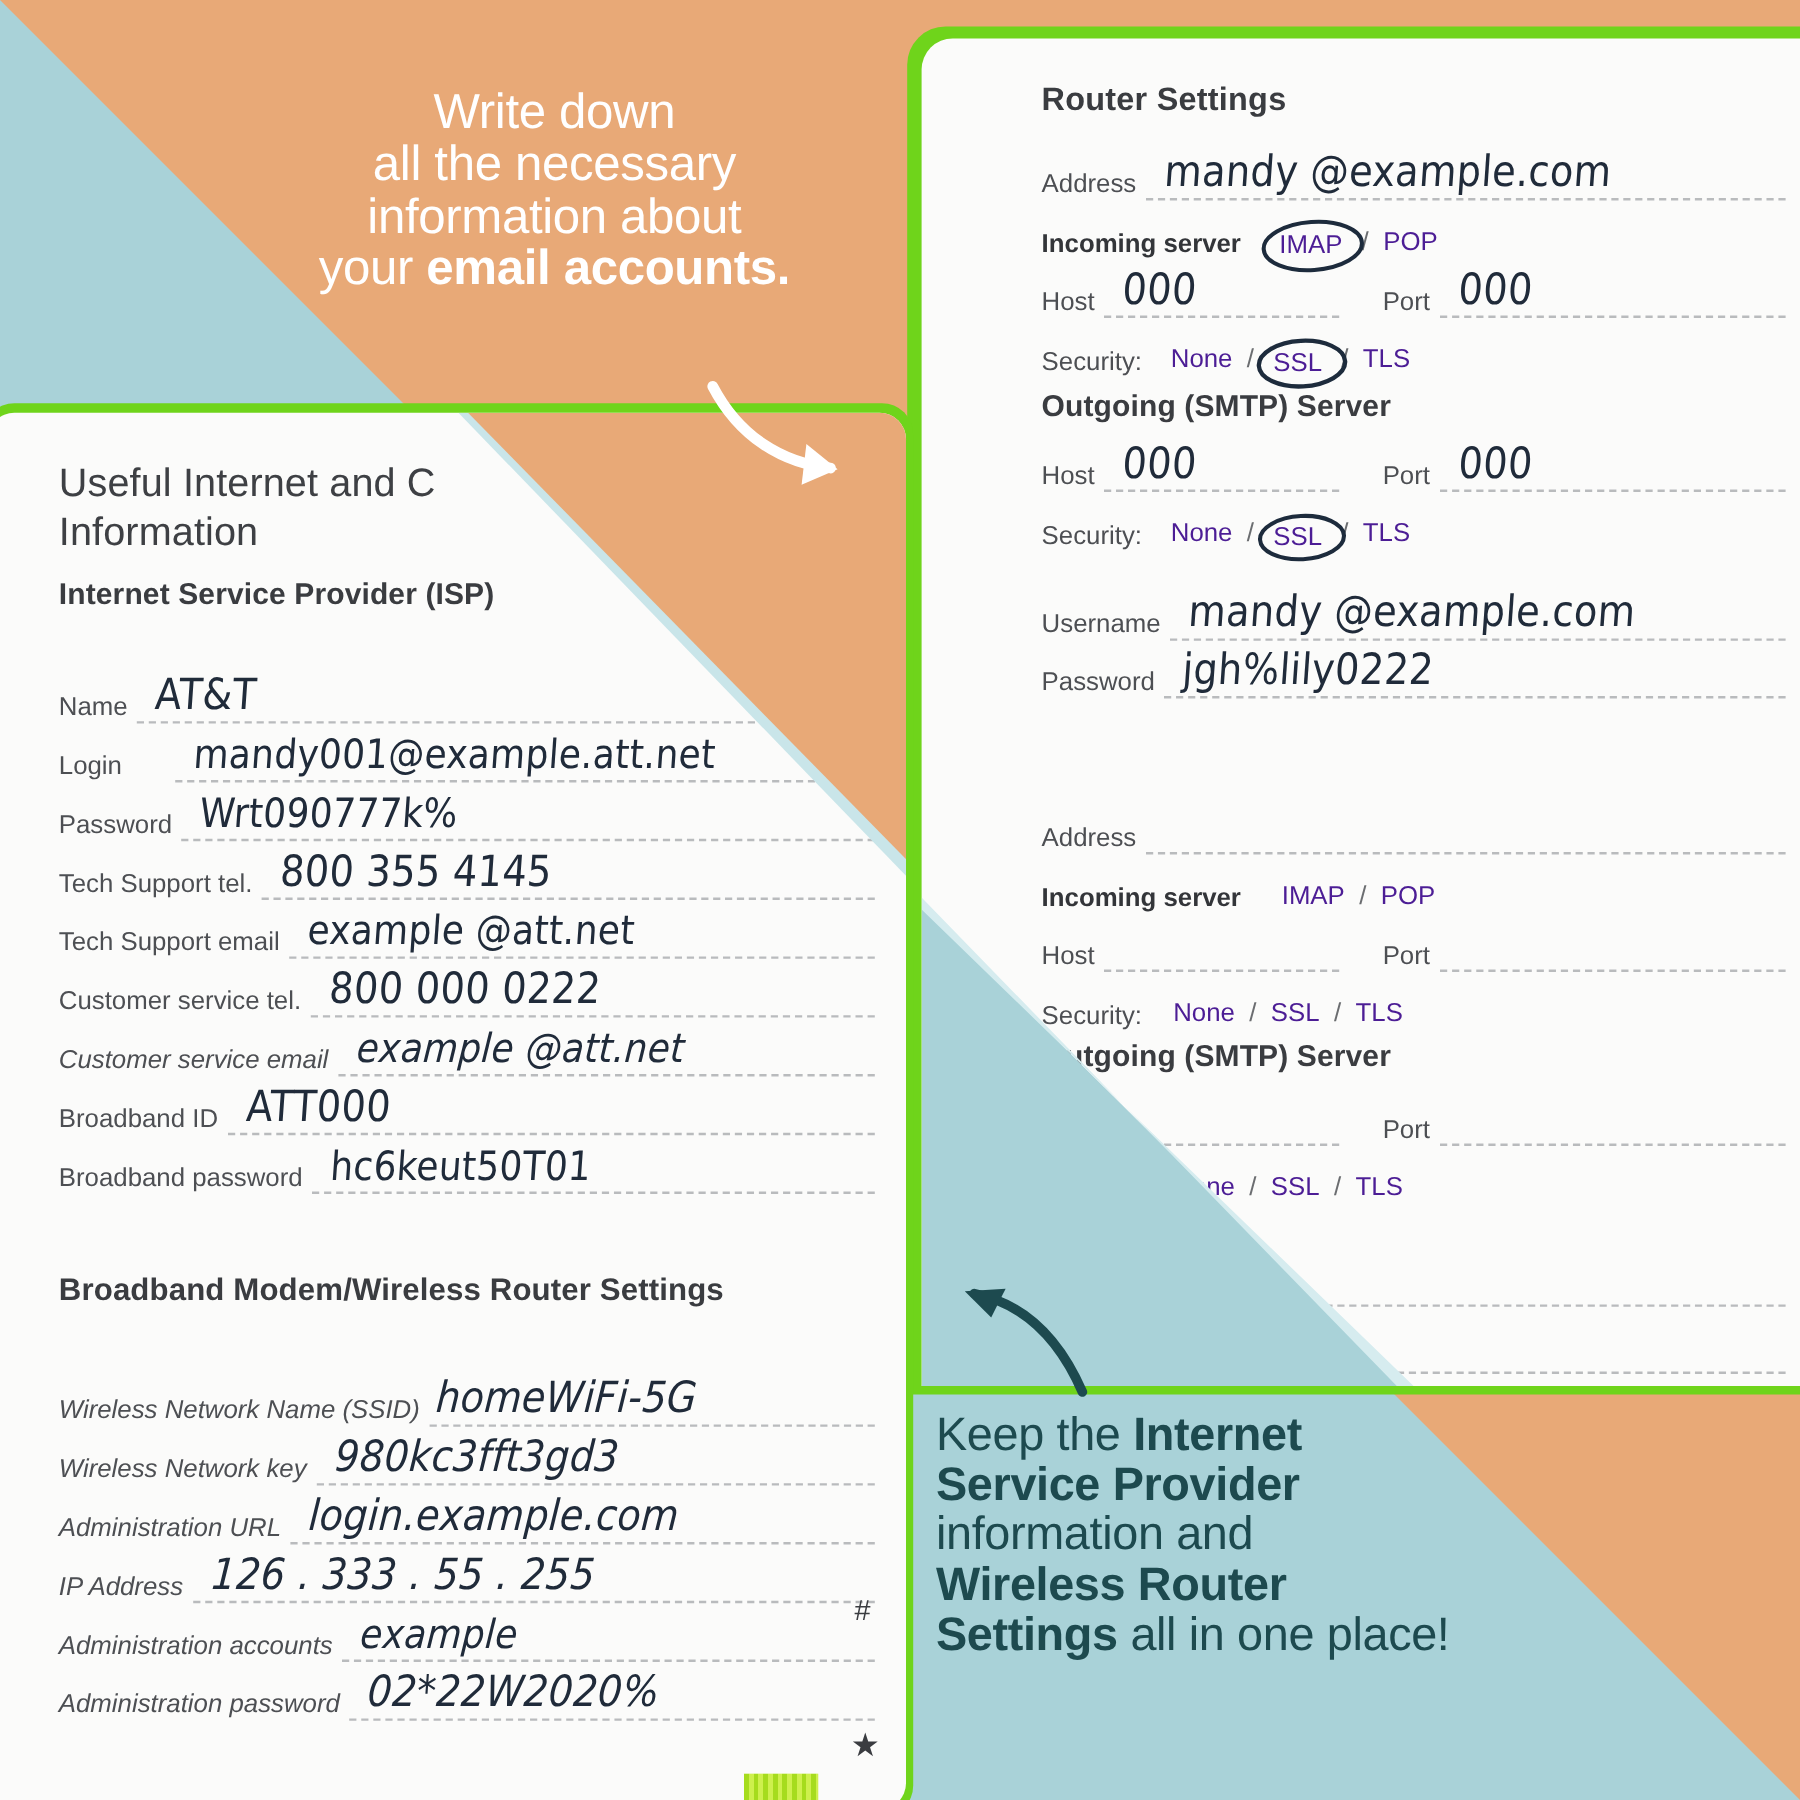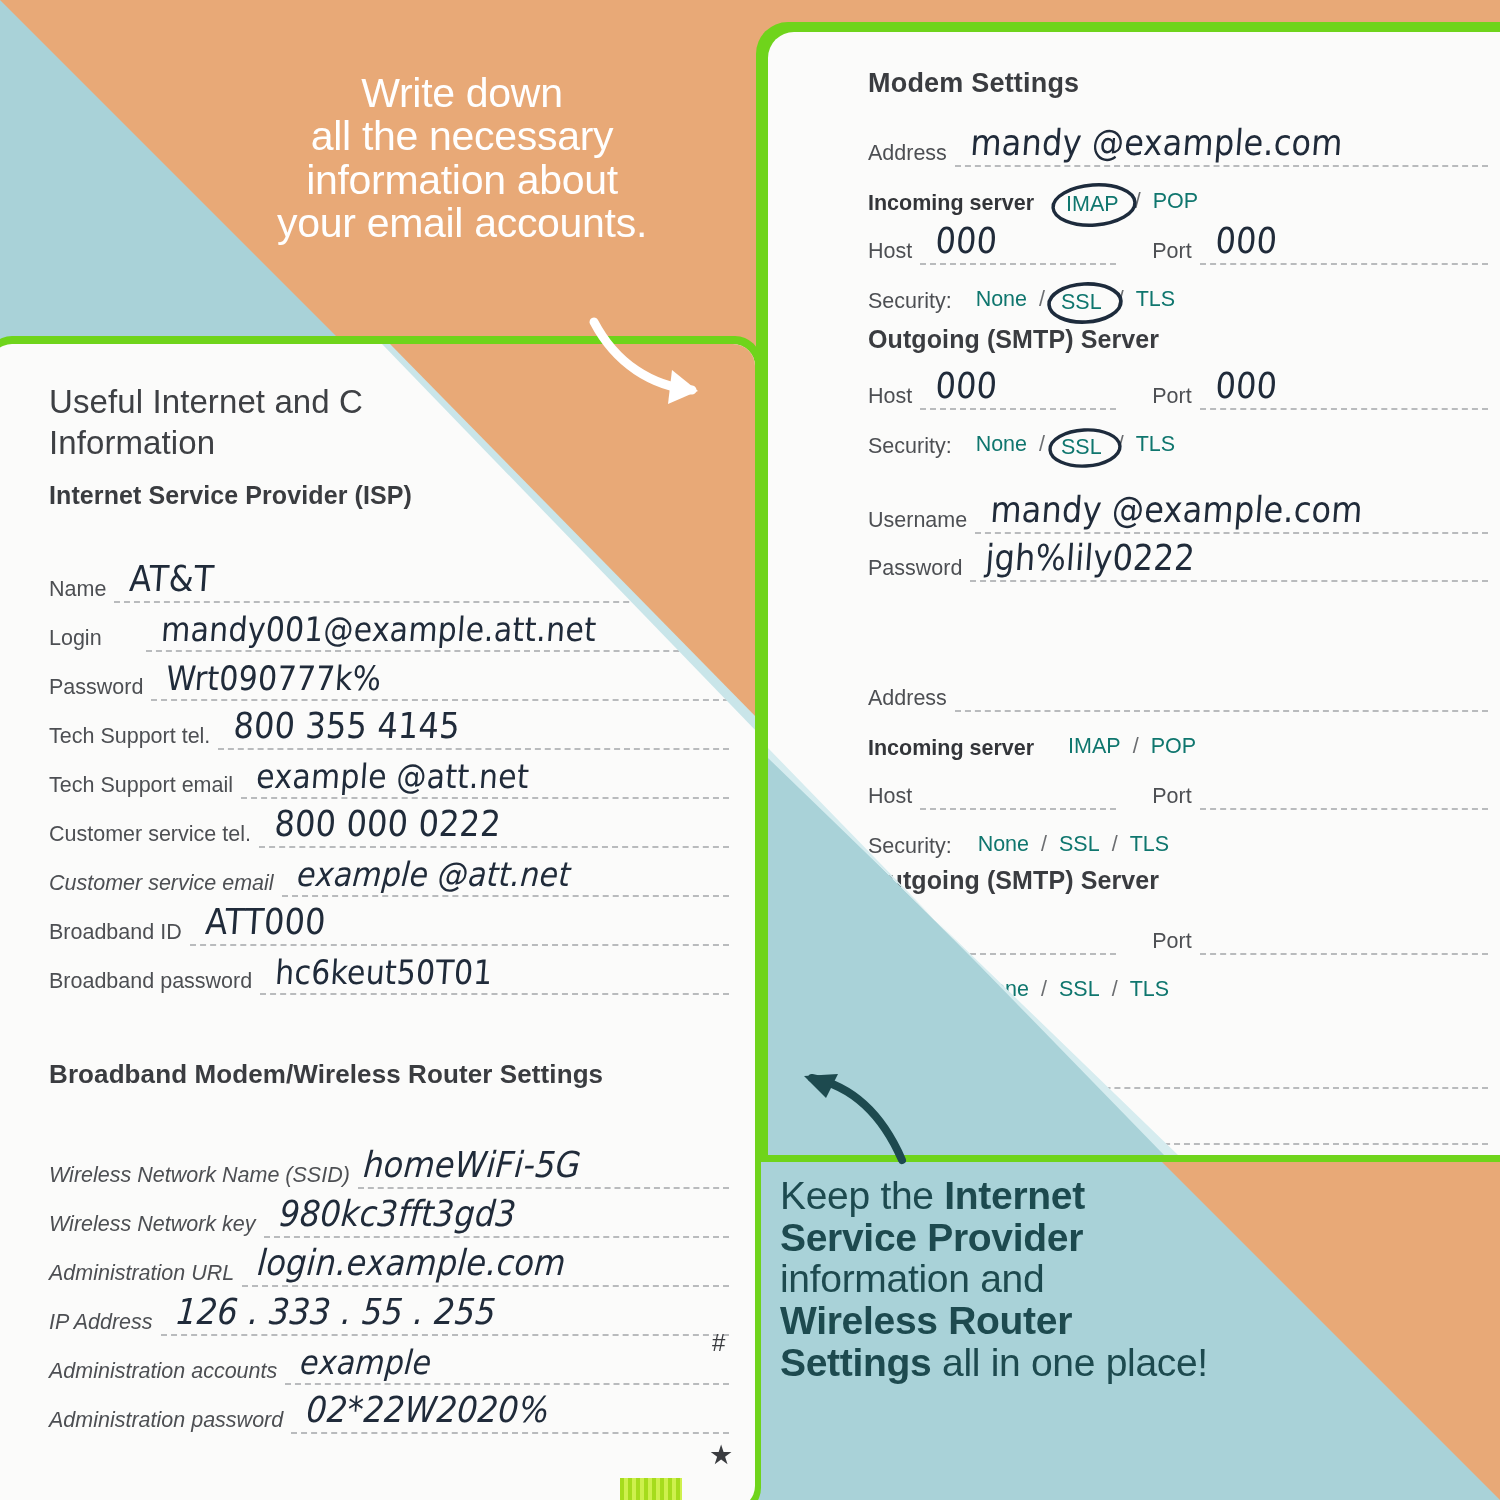--- a/index.html
+++ b/index.html
@@ -89,32 +89,32 @@
     border-bottom:2px dashed #b9bbbd;height:1px;
   }
   .hand{
     position:absolute;left:14px;bottom:1px;white-space:nowrap;
     font-family:"DejaVu Sans",sans-serif;
     font-size:30px;color:#202b3a;letter-spacing:.2px;
     transform:skewX(-4deg) scaleY(1.12);transform-origin:left bottom;
     font-weight:400;
   }
   .hand.big{font-size:32px;}
-  .opt{font-size:21.5px;color:#0f766e;padding-bottom:3px;white-space:nowrap;margin-top:47px;}
+  .opt{font-size:21.5px;color:#4c1d95;padding-bottom:3px;white-space:nowrap;margin-top:47px;}
   .sep{font-size:21.5px;color:#6b6d70;padding:0 12px 3px;}
   .circled{position:relative;display:inline-block;padding:0 4px;}
   .circled svg{position:absolute;left:-16px;top:-13px;pointer-events:none;}
 
   
   .ov-top{
     position:absolute;right:768px;top:72px;width:540px;text-align:center;
     color:#ffffff;font-size:41px;line-height:1.06;font-weight:400;
     letter-spacing:-.3px;
   }
-  .ov-top b{font-weight:400;}
+  .ov-top b{font-weight:700;}
   .ov-bottom{
     position:absolute;left:780px;top:1175px;width:430px;
     color:#1d4a4f;font-size:39px;line-height:1.07;font-weight:400;
     letter-spacing:-.3px;
   }
   .ov-bottom b{font-weight:700;}
 
   .arrow-top{position:absolute;left:586px;top:312px;}
   .arrow-bottom{position:absolute;left:790px;top:1068px;}
   .glyph{
@@ -126,21 +126,21 @@
 
 <div id="stage">
 
   <div class="bg-orange"></div>
   <div class="bg-blue"></div>
 
   <div class="card-right-green"></div>
   <div class="card-right">
 
     <div style="position:absolute;left:100px;top:36px;width:620px;">
-      <div class="h-card-title">Modem Settings</div>
+      <div class="h-card-title">Router Settings</div>
 
       <div style="margin-top:24px;">
         <div class="row" style="height:44px;">
           <span class="lbl">Address</span>
           <span class="line">
             <span class="hand big">mandy @example.com</span>
           </span>
         </div>
 
         <div class="row" style="height:50px;">

